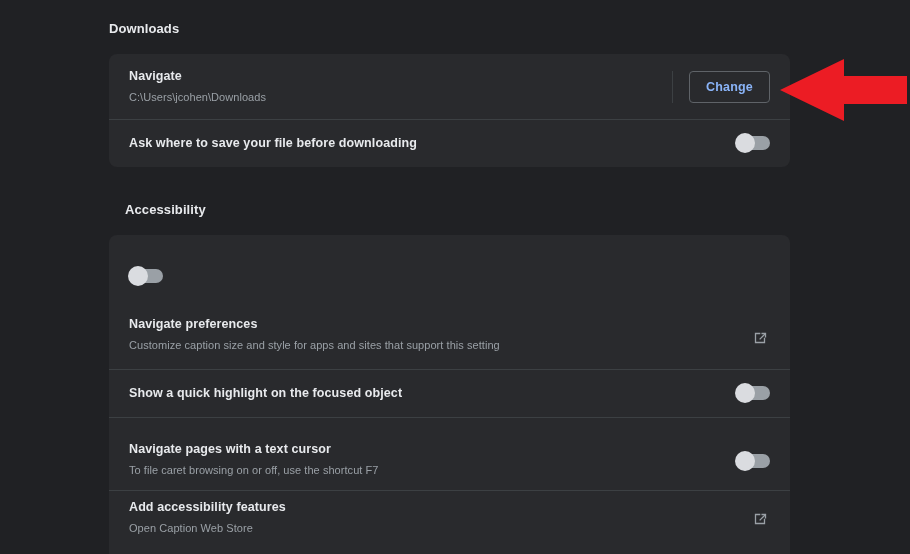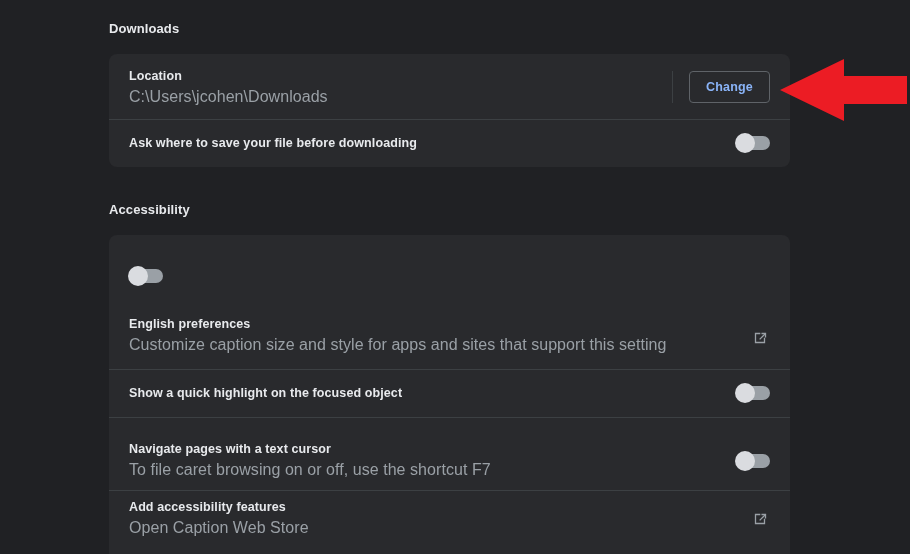--- a/index.html
+++ b/index.html
@@ -25,21 +25,21 @@
 
   .section-title {
     position: absolute;
     left: 97px;
     font-size: 13px;
     font-weight: bold;
     color: #e8eaed;
     letter-spacing: 0.1px;
   }
   #title-downloads { top: 21px; }
-  #title-accessibility { top: 202px; }
+  #title-accessibility { top: 202px; margin-left: 16px; }
 
   .card {
     position: absolute;
     left: 97px;
     width: 681px;
     background: #292a2d;
     border-radius: 8px;
     box-sizing: border-box;
     overflow: hidden;
   }
@@ -67,21 +67,21 @@
     min-width: 0;
   }
   .row-primary {
     font-size: 12.5px;
     font-weight: bold;
     color: #e8eaed;
     line-height: 18px;
     letter-spacing: 0.1px;
   }
   .row-secondary {
-    font-size: 16px;
+    font-size: 11px;
     color: #9aa0a6;
     line-height: 20px;
     margin-top: 2px;
     letter-spacing: 0.05px;
   }
   .row-single .row-primary { line-height: 18px; }
 
   .row-action {
     flex: 0 0 auto;
     display: flex;
@@ -171,21 +171,21 @@
 <body>
 
 <div class="page">
 
   <div class="section-title" id="title-downloads">Downloads</div>
 
   <div class="card" id="card-downloads">
 
     <div class="row" id="row-location">
       <div class="row-text">
-        <div class="row-primary">Location</div>
+        <div class="row-primary">Navigate</div>
         <div class="row-secondary">C:\Users\jcohen\Downloads</div>
       </div>
       <div class="row-action">
         <div class="vsep"></div>
         <button class="btn-outline">Change</button>
       </div>
     </div>
 
     <div class="row row-single divider-top" id="row-ask">
       <div class="row-text">
@@ -207,21 +207,21 @@
     <div class="row" id="row-live-caption">
       <div class="row-action">
         <span class="toggle">
           <span class="knob"></span>
         </span>
       </div>
     </div>
 
     <div class="row" id="row-caption-prefs">
       <div class="row-text">
-        <div class="row-primary">English preferences</div>
+        <div class="row-primary">Navigate preferences</div>
         <div class="row-secondary">Customize caption size and style for apps and sites that support this setting</div>
       </div>
       <div class="row-action">
         <span class="ext-icon">
           <svg width="18" height="18" viewBox="0 0 18 18" fill="none">
             <path d="M3.5 4.5h4.2M3.5 4.5v9h9V9.3" stroke="#9aa0a6" stroke-width="1.3" stroke-linecap="square"></path>
             <path d="M10.1 4.5h3.4v3.4" stroke="#9aa0a6" stroke-width="1.3" stroke-linecap="square"></path>
             <path d="M13.2 4.8 8.1 9.9" stroke="#9aa0a6" stroke-width="1.3" stroke-linecap="square"></path>
           </svg>
         </span>

